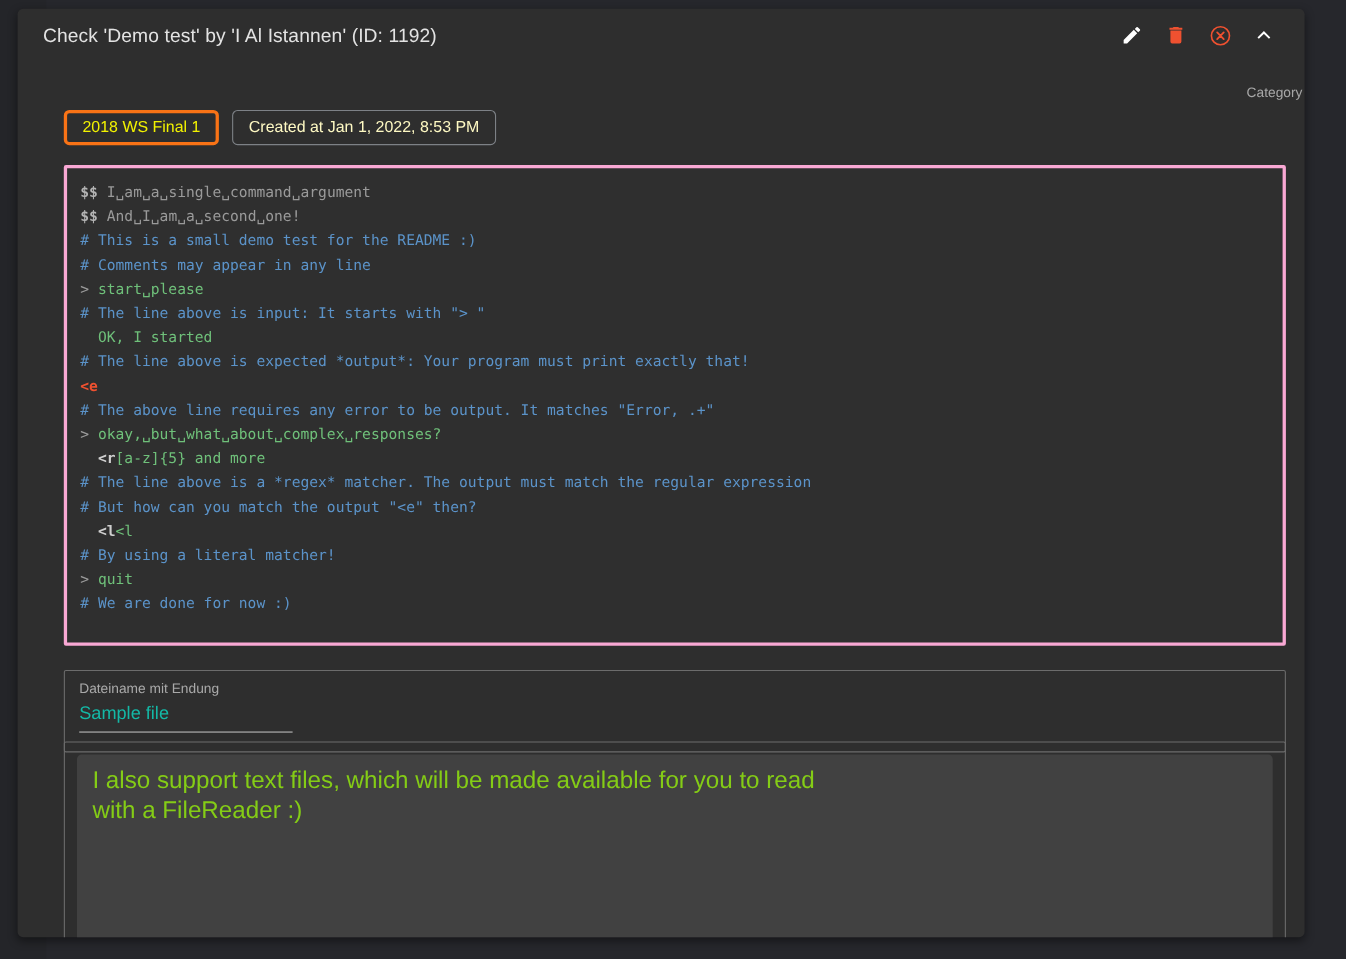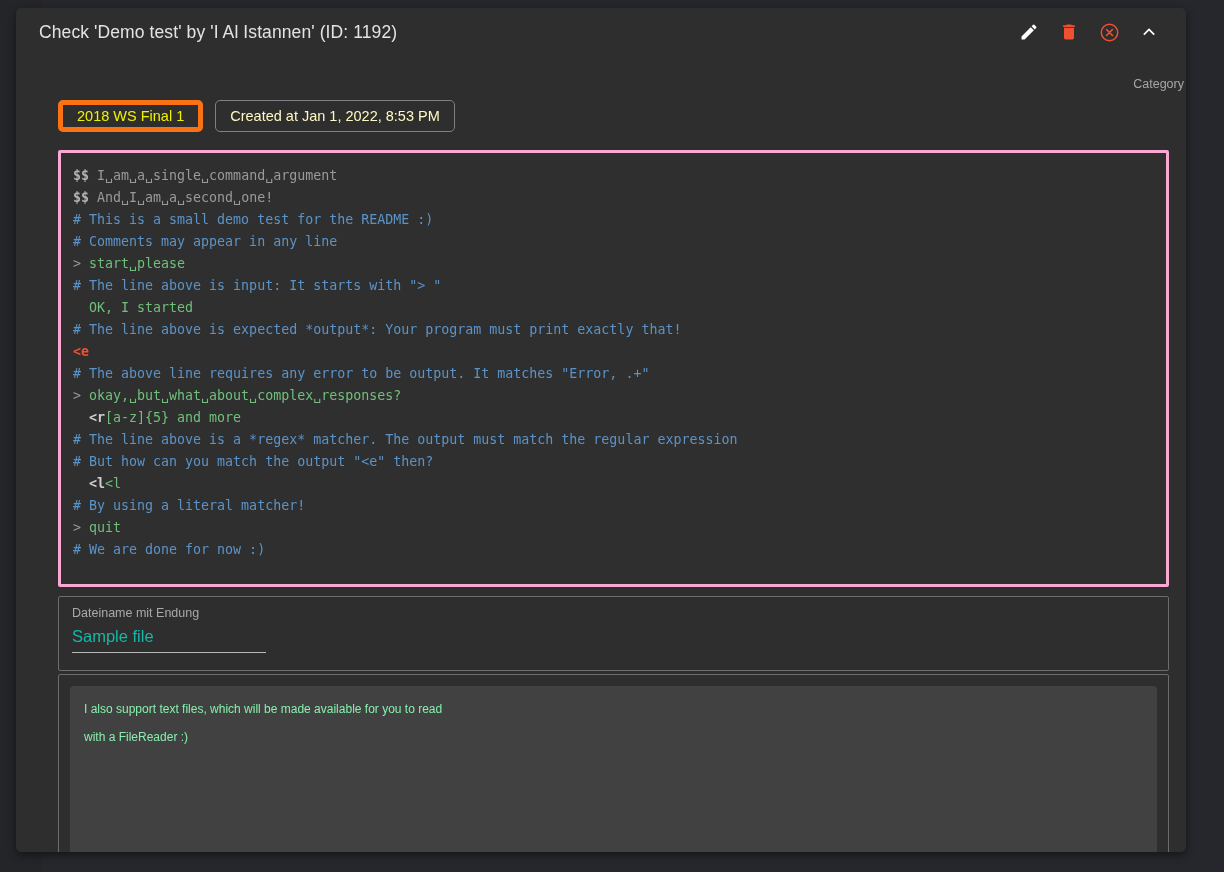--- a/index.html
+++ b/index.html
@@ -123,21 +123,21 @@
     height: 32px;
     display: inline-flex;
     align-items: center;
     padding: 0 14px;
     border-radius: 5px;
     font-size: 14.5px;
     box-sizing: border-box;
     white-space: nowrap;
   }
   .chip.accent {
-    border: 5px solid #f97316;
+    border: 3px solid #f97316;
     color: #f2f200;
   }
   .chip.muted {
     border: 1px solid #7d8186;
     color: #fef9c3;
   }
 
   
   .code-panel {
     position: absolute;
@@ -166,21 +166,21 @@
   .tok-prompt{ color: #9a9a9a; }
   .tok-in    { color: #6fc07a; }
   .tok-out   { color: #6fc07a; }
   .tok-err   { color: #ef5130; font-weight: bold; }
   .tok-match { color: #cfcfcf; font-weight: bold; }
 
   
   .filename-panel {
     position: absolute;
     left: 16px;
-    top: 530px;
+    top: 543px;
     width: 1111px;
     height: 75px;
     box-sizing: border-box;
     padding: 9px 0 0 13px;
   }
   .field-label {
     color: #a9a9a9;
     font-size: 12.5px;
     line-height: 15px;
   }
@@ -220,22 +220,22 @@
     box-sizing: border-box;
     padding: 8px 14px 0 14px;
     overflow: hidden;
   }
   .textarea-box .ta-label {
     color: #b6b6b6;
     font-size: 12.5px;
     line-height: 15px;
   }
   .textarea-box .ta-value {
-    color: #86efac;
-    font-size: 12px;
+    color: #84cc16;
+    font-size: 22px;
     line-height: 28px;
     white-space: pre-wrap;
     margin-top: 1px;
   }
 </style>
 </head>
 <body>
 
 <div class="page">
 

